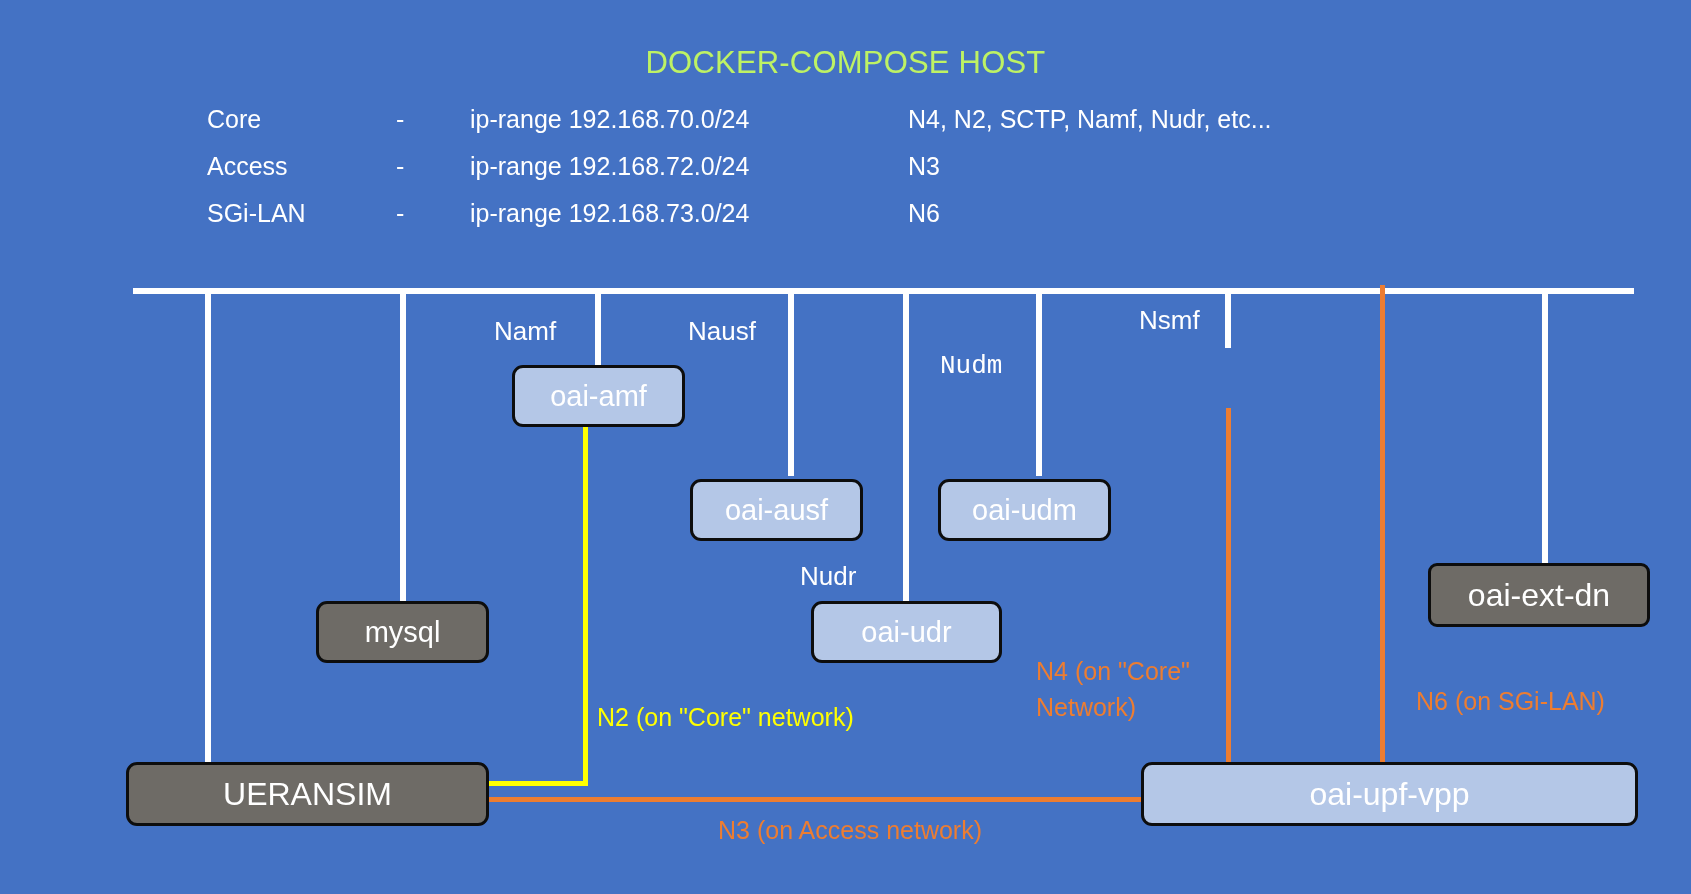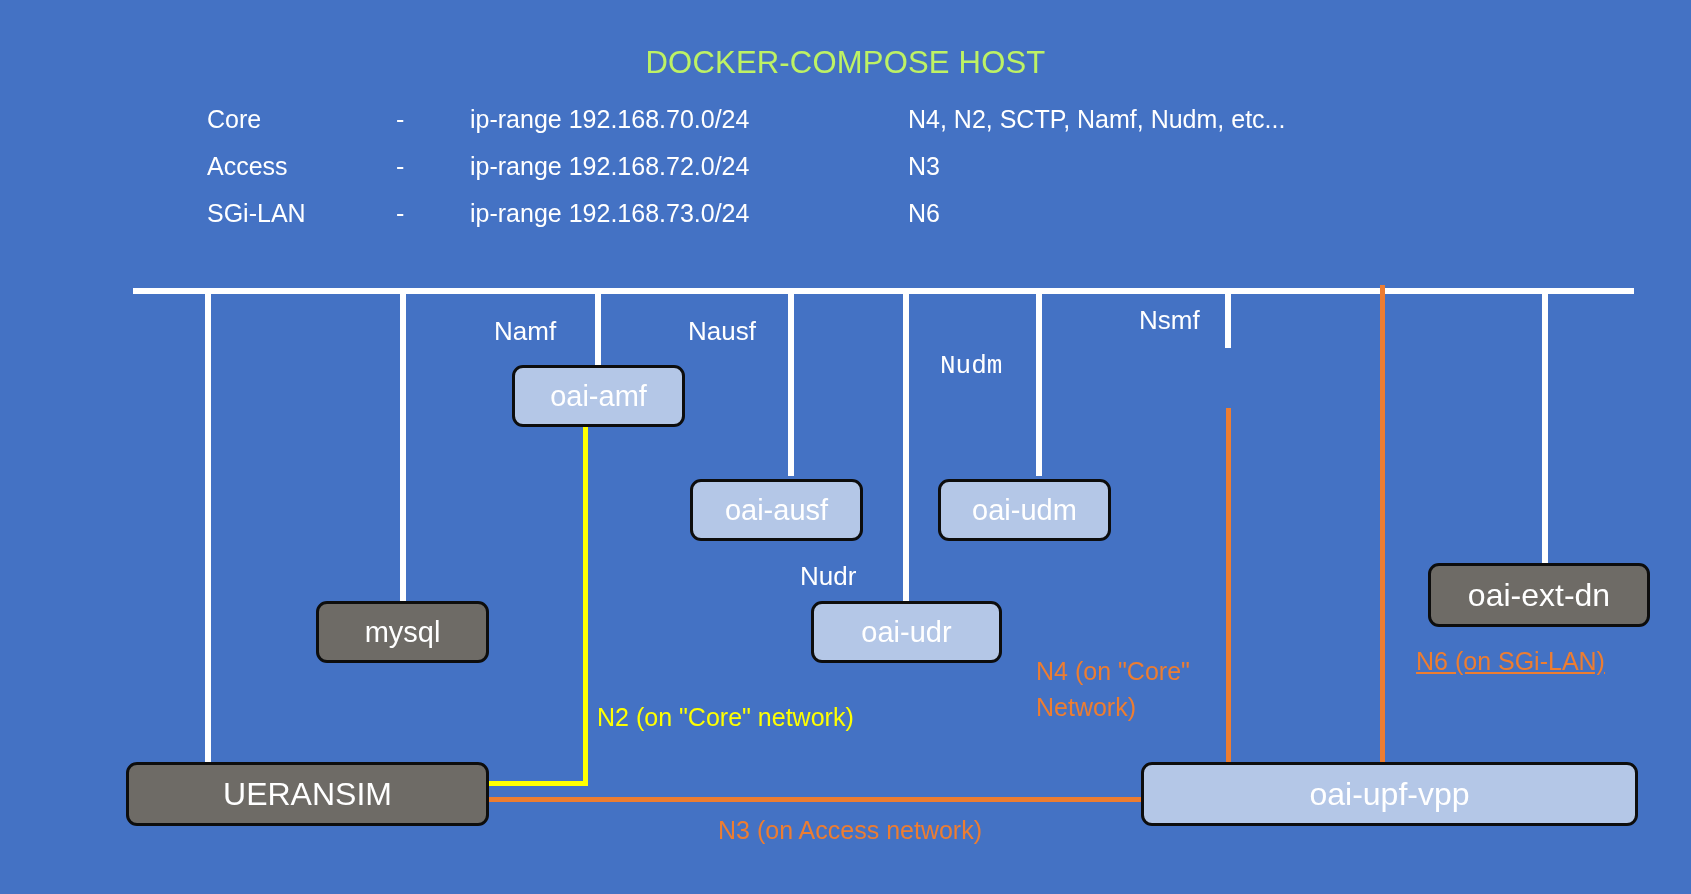--- a/index.html
+++ b/index.html
@@ -97,21 +97,21 @@
 </head>
 <body>
 
 <div id="canvas">
 
   <div id="title">DOCKER-COMPOSE HOST</div>
 
   <div class="net-row net-name  row0">Core</div>
   <div class="net-row net-dash  row0">-</div>
   <div class="net-row net-range row0">ip-range 192.168.70.0/24</div>
-  <div class="net-row net-ifs   row0">N4, N2, SCTP, Namf, Nudm, etc...</div>
+  <div class="net-row net-ifs   row0">N4, N2, SCTP, Namf, Nudr, etc...</div>
 
   <div class="net-row net-name  row1">Access</div>
   <div class="net-row net-dash  row1">-</div>
   <div class="net-row net-range row1">ip-range 192.168.72.0/24</div>
   <div class="net-row net-ifs   row1">N3</div>
 
   <div class="net-row net-name  row2">SGi-LAN</div>
   <div class="net-row net-dash  row2">-</div>
   <div class="net-row net-range row2">ip-range 192.168.73.0/24</div>
   <div class="net-row net-ifs   row2">N6</div>
@@ -166,26 +166,26 @@
   </div>
 
   <div class="node gray" style="left:316px; top:601px; width:173px; height:62px;">
     <span>mysql</span>
   </div>
 
   <div class="node gray big" style="left:126px; top:762px; width:363px; height:64px;">
     <span>UERANSIM</span>
   </div>
 
-  <div class="node gray big" style="left:1428px; top:563px; width:222px; height:64px;">
+  <div class="node gray big" style="left:1428px; top:563px; width:222px; height:64px;border-radius:9px;">
     <span>oai-ext-dn</span>
   </div>
 
   <div class="link-label lab-yellow" style="left:597px; top:699px;">N2 (on "Core" network)</div>
 
   <div class="link-label lab-orange" style="left:1036px; top:653px; width:200px;">N4 (on "Core"
 Network)</div>
 
-  <div class="link-label lab-orange" style="left:1416px; top:643px;text-decoration:underline;">N6 (on SGi-LAN)</div>
+  <div class="link-label lab-orange" style="left:1416px; top:683px;">N6 (on SGi-LAN)</div>
 
   <div class="link-label lab-orange" style="left:718px; top:812px;">N3 (on Access network)</div>
 
 </div>
 
 </body></html>

